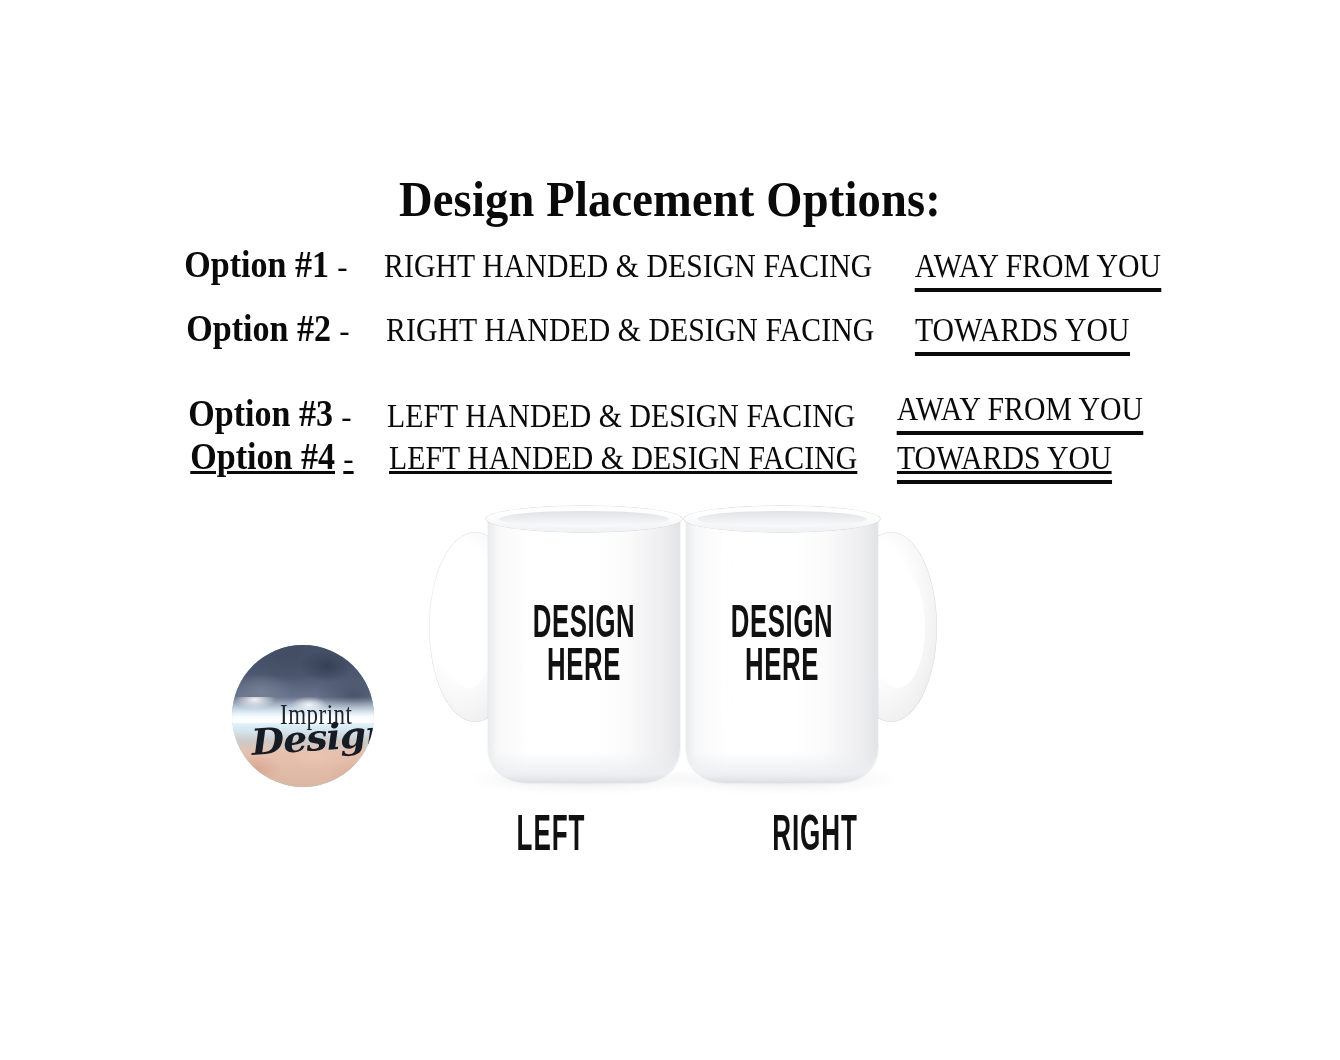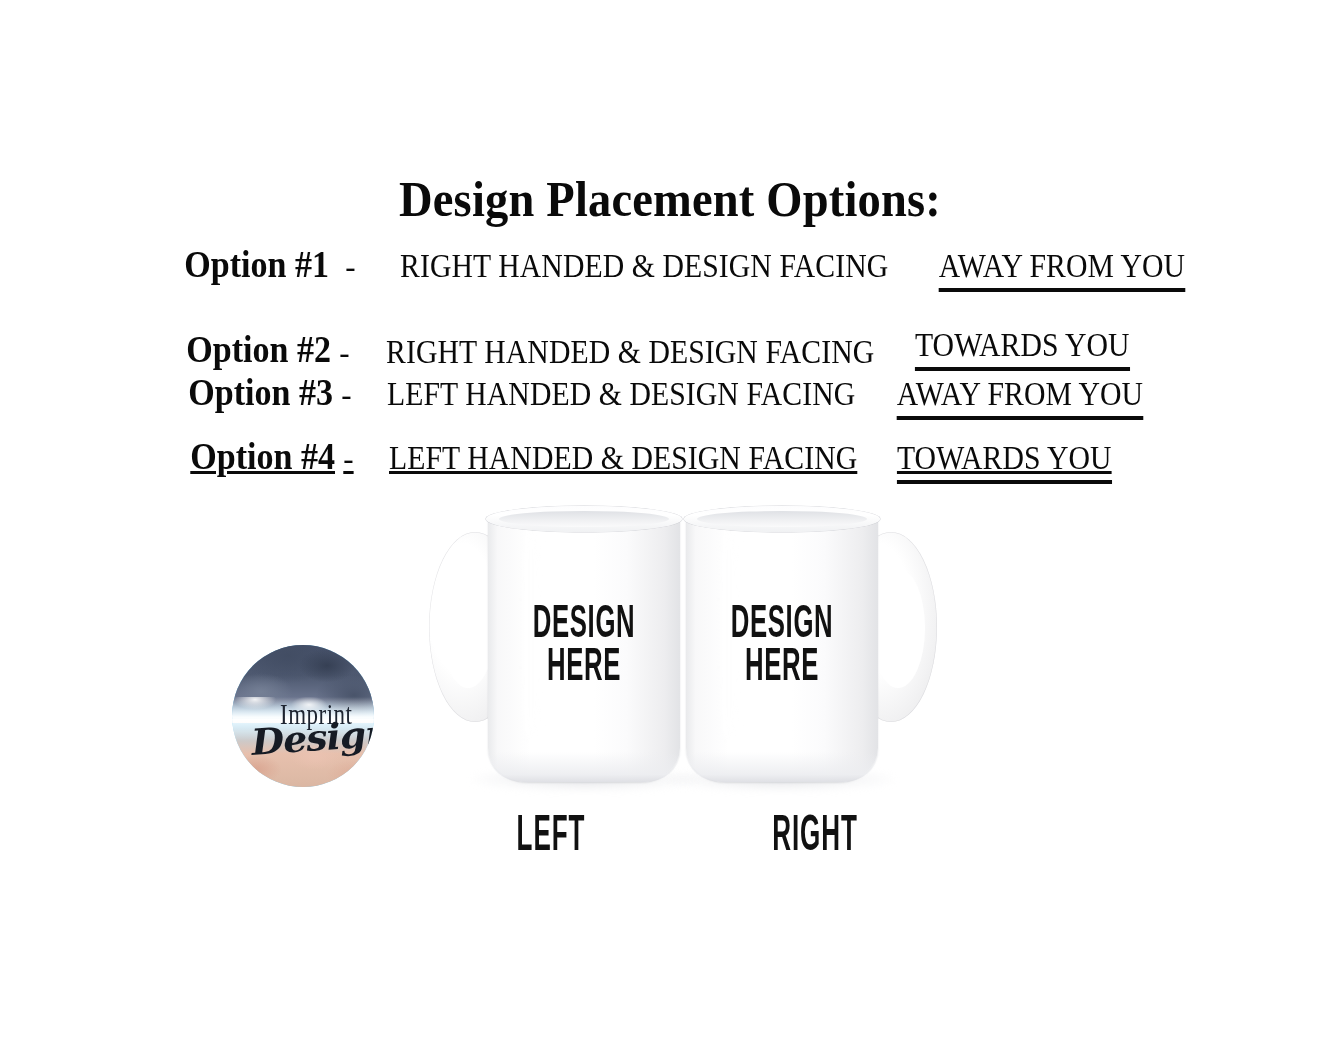--- a/index.html
+++ b/index.html
@@ -77,23 +77,23 @@
     letter-spacing: 0.1px;
     transform: scaleX(0.90);
     transform-origin: left baseline;
     color: #0a0a0a;
     border-bottom: 4px solid #0a0a0a;
     padding-bottom: 3px;
     margin-left: 2px;
   }
 
   
-  .option-row.r1 { padding-left: 0px; gap: 8px; }
-  .option-row.r2 { padding-left: 2px; align-items: flex-end; }
-  .option-row.r3 { padding-left: 4px; }
+  .option-row.r1 { padding-left: 0px; }
+  .option-row.r2 { padding-left: 2px; }
+  .option-row.r3 { padding-left: 4px; align-items: flex-end; }
   .option-row.r4 { padding-left: 6px; text-decoration: underline; }
 
   
   #mug-stage {
     position: absolute;
     left: 0;
     top: 498px;
     width: 1240px;
     height: 400px;
   }

